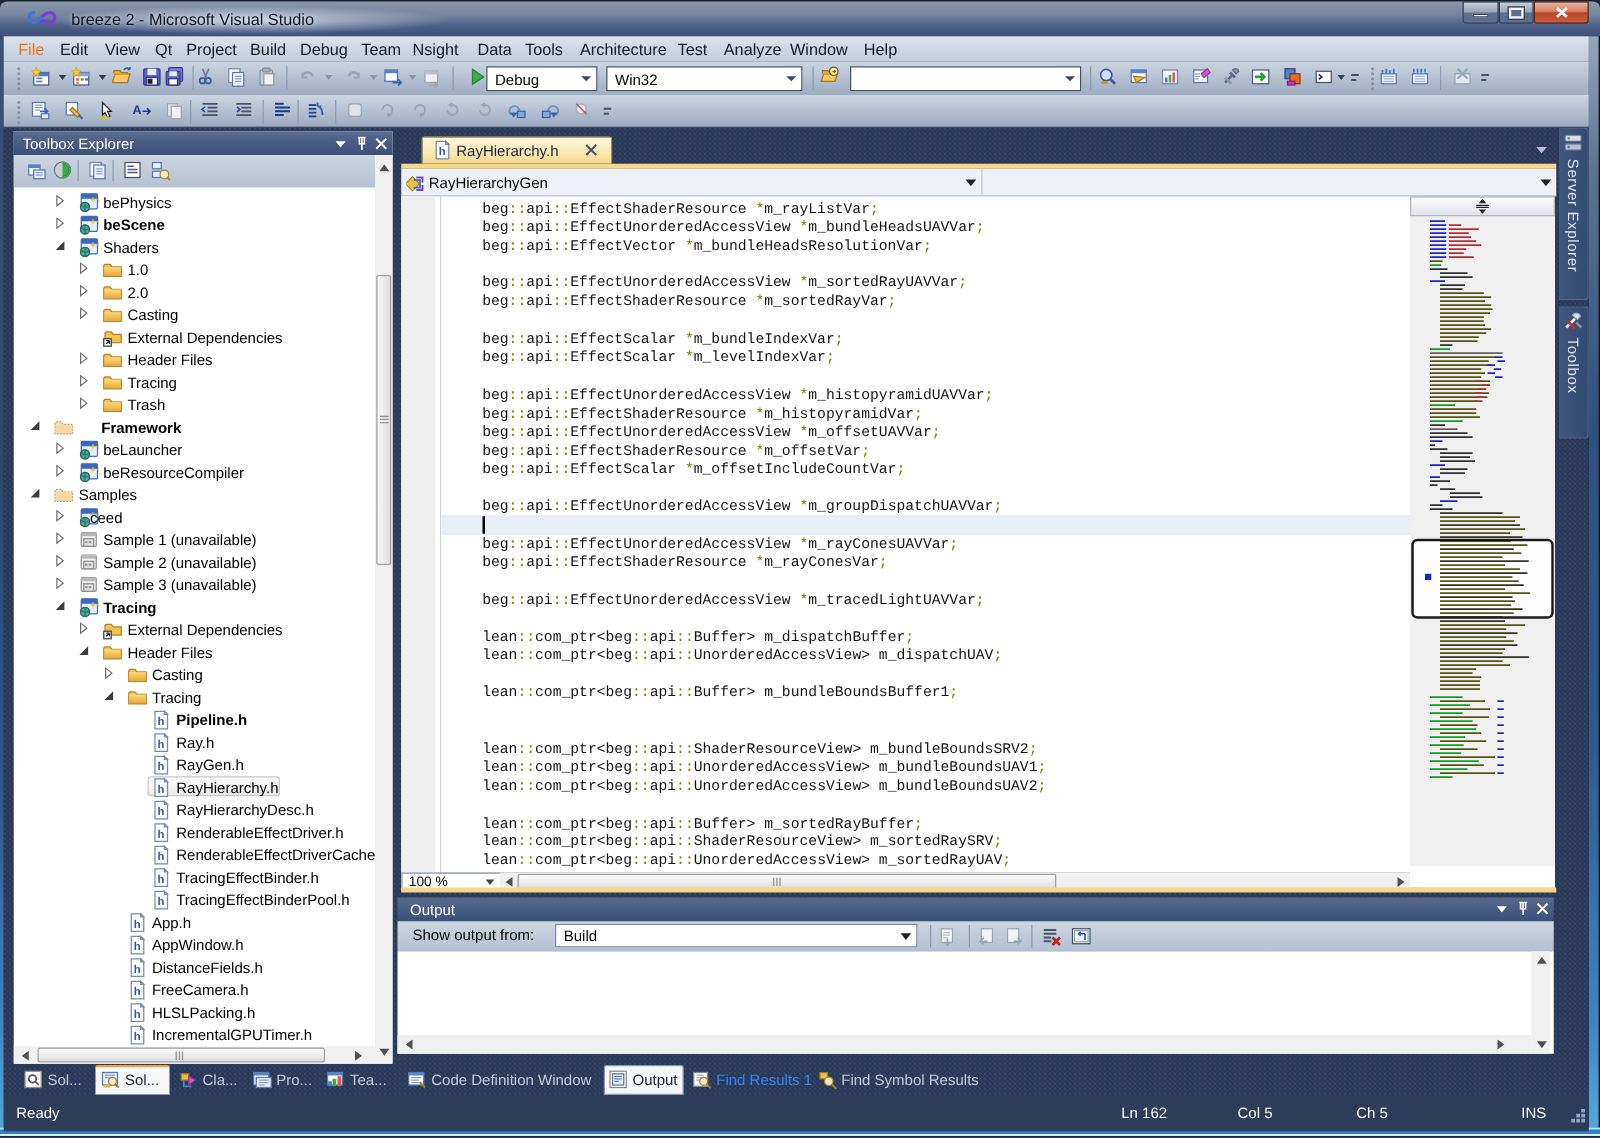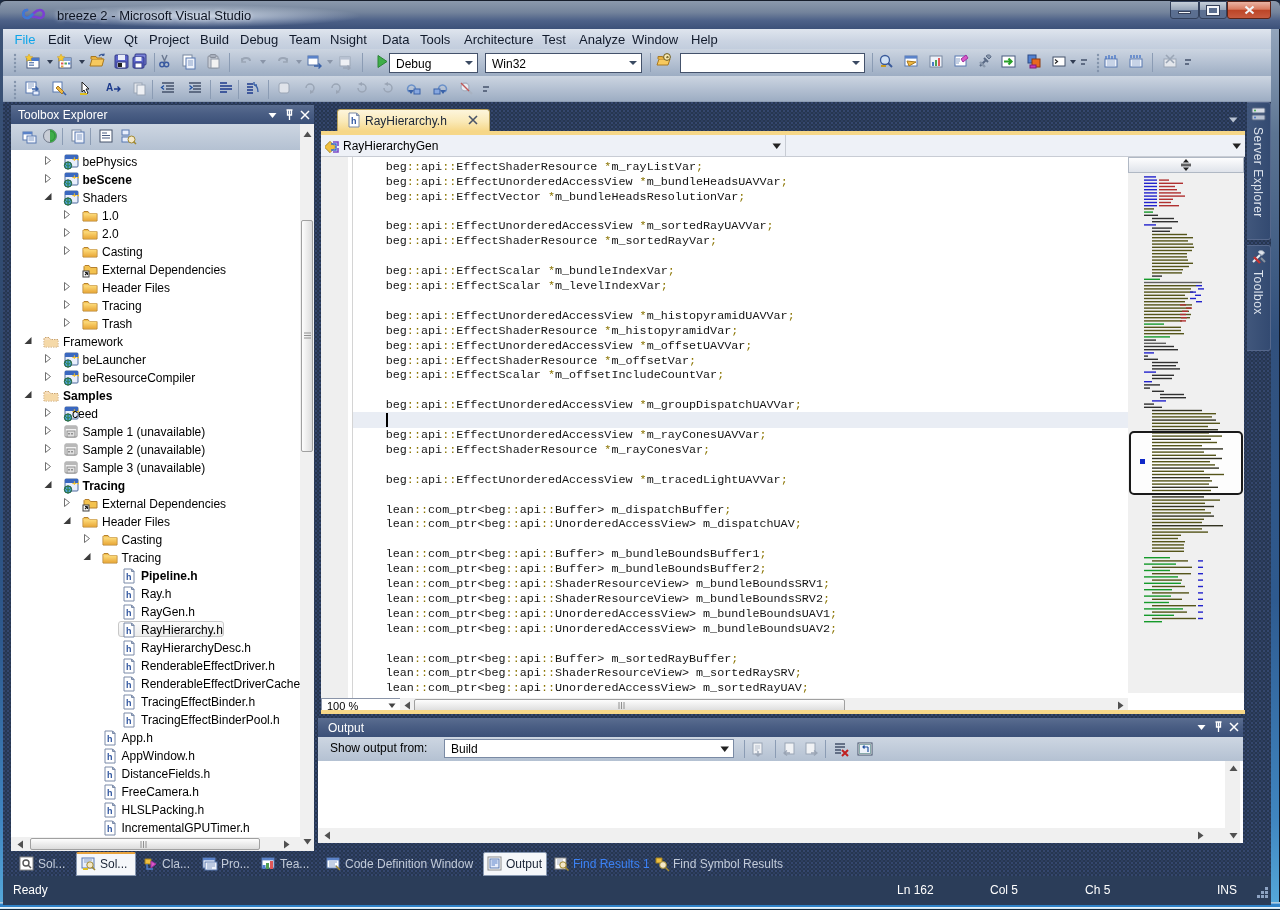--- a/index.html
+++ b/index.html
@@ -32,21 +32,21 @@
     <div class="abs" style="left:1227px;top:1px;width:44px;height:18px;background:linear-gradient(#eab4a4,#d97b60 45%,#bc4527 52%,#c75b40);border:1px solid #5e2417;border-radius:0 0 3px 3px"></div>
     <div class="abs" style="left:1178px;top:11px;width:13px;height:3px;background:#f4f6f9;border:1px solid #36415a"></div>
     <div class="abs" style="left:1207px;top:6px;width:12px;height:9px;border:2px solid #f4f6f9;outline:1px solid #36415a;background:#5a6d8e"></div>
     <svg class="abs" style="left:1244px;top:5px" width="11" height="10">
       <path d="M1.5 1.5 L9.5 8.5 M9.5 1.5 L1.5 8.5" stroke="#f2f5f9" stroke-width="2.2"></path>
     </svg>
     <div class="abs" style="left:0;top:29px;width:3px;height:876px;background:linear-gradient(#3c5377,#2c486e 40%,#2e5a8f 70%,#3f85c0 90%,#55a8da)"></div>
     <div class="abs" style="left:1271px;top:29px;width:9px;height:876px;background:linear-gradient(#93a5bc,#5c7492 12%,#31507c 35%,#2e5a8f 65%,#3f85c0 90%,#55a8da);border-right:1px solid #101826"></div>
     <div class="abs" style="left:0;top:902px;width:1280px;height:8px;background:linear-gradient(#8fb4cc 0px,#cfe4f2 1px,#2f82c8 2px,#2f82c8 5px,#e8f4fb 5.5px,#cde4f4 6.5px,#14293f 7px)"></div>
     <div class="abs" style="left:3px;top:29px;width:1268px;height:20px;background:linear-gradient(#dfe5ee,#cbd4e2 60%,#c2cddd)"></div>
-    <div class="abs" style="left:14.5px;top:32px;font-size:13px;color:#0ea5e9">File</div>
+    <div class="abs" style="left:14.5px;top:32px;font-size:13px;color:#f97316">File</div>
     <div class="abs" style="left:48px;top:32px;font-size:13px;color:#111a2b">Edit</div>
     <div class="abs" style="left:84px;top:32px;font-size:13px;color:#111a2b">View</div>
     <div class="abs" style="left:124px;top:32px;font-size:13px;color:#111a2b">Qt</div>
     <div class="abs" style="left:149px;top:32px;font-size:13px;color:#111a2b">Project</div>
     <div class="abs" style="left:200px;top:32px;font-size:13px;color:#111a2b">Build</div>
     <div class="abs" style="left:240px;top:32px;font-size:13px;color:#111a2b">Debug</div>
     <div class="abs" style="left:289px;top:32px;font-size:13px;color:#111a2b">Team</div>
     <div class="abs" style="left:330px;top:32px;font-size:13px;color:#111a2b">Nsight</div>
     <div class="abs" style="left:382px;top:32px;font-size:13px;color:#111a2b">Data</div>
     <div class="abs" style="left:420px;top:32px;font-size:13px;color:#111a2b">Tools</div>
@@ -502,21 +502,21 @@
       <rect x="1.5" y="6" width="13" height="6.5" fill="url(#fgrad)"></rect>
     </svg>
     <div class="treerow" style="left:102.0px;top:317px;font-weight:normal">Trash</div>
     <svg class="abs" style="left:24.0px;top:336px" width="9" height="10">
       <path d="M7.5 1 L7.5 8 L0.5 8 Z" fill="#3c3c3c"></path>
     </svg>
     <svg class="abs" style="left:43.0px;top:334px" width="16" height="16">
       <path d="M1 4.5 L1 13 L15 13 L15 5.5 L7.5 5.5 L6 3.5 L2 3.5 Z" fill="#f7debc" stroke="#c9a36a" stroke-dasharray="1.5 1"></path>
       <rect x="1.5" y="6" width="13" height="6.5" fill="#f5d9a8"></rect>
     </svg>
-    <div class="treerow" style="left:63.0px;top:335px;font-weight:normal">Framework</div>
+    <div class="treerow" style="left:81px;top:335px;font-weight:bold">Framework</div>
     <svg class="abs" style="left:43.5px;top:354px" width="8" height="10">
       <path d="M1.5 0.5 L6.5 4.5 L1.5 8.5 Z" fill="#fff" stroke="#707070"></path>
     </svg>
     <svg class="abs" style="left:62.5px;top:352px" width="16" height="16">
       <rect x="2" y="1" width="13" height="12" rx="1" fill="#e8eefc" stroke="#4d6b9d"></rect>
       <rect x="2" y="1" width="13" height="4" fill="#3a68c0"></rect>
       <circle cx="5" cy="11.5" r="3.6" fill="#4aa2d8" stroke="#2d6e9a"></circle>
       <path d="M2.2 10.2 C4 12.5 6.5 12.5 7.8 10.5 M5 8 L5 15" stroke="#2f7e3a" stroke-width="1" fill="none"></path>
       <circle cx="5" cy="11.5" r="3.6" fill="none" stroke="#2d6e35"></circle>
       <text x="9" y="8" font-size="8" fill="#f0c030" font-weight="bold">++</text>
@@ -534,21 +534,21 @@
       <text x="9" y="8" font-size="8" fill="#f0c030" font-weight="bold">++</text>
     </svg>
     <div class="treerow" style="left:82.5px;top:371px;font-weight:normal">beResourceCompiler</div>
     <svg class="abs" style="left:24.0px;top:390px" width="9" height="10">
       <path d="M7.5 1 L7.5 8 L0.5 8 Z" fill="#3c3c3c"></path>
     </svg>
     <svg class="abs" style="left:43.0px;top:388px" width="16" height="16">
       <path d="M1 4.5 L1 13 L15 13 L15 5.5 L7.5 5.5 L6 3.5 L2 3.5 Z" fill="#f7debc" stroke="#c9a36a" stroke-dasharray="1.5 1"></path>
       <rect x="1.5" y="6" width="13" height="6.5" fill="#f5d9a8"></rect>
     </svg>
-    <div class="treerow" style="left:63.0px;top:389px;font-weight:bold">Samples</div>
+    <div class="treerow" style="left:63.0px;top:389px;font-weight:normal">Samples</div>
     <svg class="abs" style="left:43.5px;top:408px" width="8" height="10">
       <path d="M1.5 0.5 L6.5 4.5 L1.5 8.5 Z" fill="#fff" stroke="#707070"></path>
     </svg>
     <svg class="abs" style="left:62.5px;top:406px" width="16" height="16">
       <rect x="2" y="1" width="13" height="12" rx="1" fill="#e8eefc" stroke="#4d6b9d"></rect>
       <rect x="2" y="1" width="13" height="4" fill="#3a68c0"></rect>
       <circle cx="5" cy="11.5" r="3.6" fill="#4aa2d8" stroke="#2d6e9a"></circle>
       <path d="M2.2 10.2 C4 12.5 6.5 12.5 7.8 10.5 M5 8 L5 15" stroke="#2f7e3a" stroke-width="1" fill="none"></path>
       <circle cx="5" cy="11.5" r="3.6" fill="none" stroke="#2d6e35"></circle>
       <text x="9" y="8" font-size="8" fill="#f0c030" font-weight="bold">++</text>
@@ -847,22 +847,20 @@
     <div class="abs mono" style="left:357.5px;top:354.5px;font-size:11.75px;line-height:13px;color:#141414;white-space:pre">    beg<span class="p">::</span>api<span class="p">::</span>EffectShaderResource <span class="p">*</span>m_offsetVar<span class="p">;</span></div>
     <div class="abs mono" style="left:357.5px;top:369.4px;font-size:11.75px;line-height:13px;color:#141414;white-space:pre">    beg<span class="p">::</span>api<span class="p">::</span>EffectScalar <span class="p">*</span>m_offsetIncludeCountVar<span class="p">;</span></div>
     <div class="abs mono" style="left:357.5px;top:399.2px;font-size:11.75px;line-height:13px;color:#141414;white-space:pre">    beg<span class="p">::</span>api<span class="p">::</span>EffectUnorderedAccessView <span class="p">*</span>m_groupDispatchUAVVar<span class="p">;</span></div>
     <div class="abs mono" style="left:357.5px;top:414.1px;font-size:11.75px;line-height:13px;color:#141414;white-space:pre">    </div>
     <div class="abs mono" style="left:357.5px;top:429.0px;font-size:11.75px;line-height:13px;color:#141414;white-space:pre">    beg<span class="p">::</span>api<span class="p">::</span>EffectUnorderedAccessView <span class="p">*</span>m_rayConesUAVVar<span class="p">;</span></div>
     <div class="abs mono" style="left:357.5px;top:443.9px;font-size:11.75px;line-height:13px;color:#141414;white-space:pre">    beg<span class="p">::</span>api<span class="p">::</span>EffectShaderResource <span class="p">*</span>m_rayConesVar<span class="p">;</span></div>
     <div class="abs mono" style="left:357.5px;top:473.7px;font-size:11.75px;line-height:13px;color:#141414;white-space:pre">    beg<span class="p">::</span>api<span class="p">::</span>EffectUnorderedAccessView <span class="p">*</span>m_tracedLightUAVVar<span class="p">;</span></div>
     <div class="abs mono" style="left:357.5px;top:503.5px;font-size:11.75px;line-height:13px;color:#141414;white-space:pre">    lean<span class="p">::</span>com_ptr&lt;beg<span class="p">::</span>api<span class="p">::</span>Buffer&gt; m_dispatchBuffer<span class="p">;</span></div>
     <div class="abs mono" style="left:357.5px;top:518.4px;font-size:11.75px;line-height:13px;color:#141414;white-space:pre">    lean<span class="p">::</span>com_ptr&lt;beg<span class="p">::</span>api<span class="p">::</span>UnorderedAccessView&gt; m_dispatchUAV<span class="p">;</span></div>
     <div class="abs mono" style="left:357.5px;top:548.2px;font-size:11.75px;line-height:13px;color:#141414;white-space:pre">    lean<span class="p">::</span>com_ptr&lt;beg<span class="p">::</span>api<span class="p">::</span>Buffer&gt; m_bundleBoundsBuffer1<span class="p">;</span></div>
-    <div class="abs mono" style="left:357.5px;top:563.1px;font-size:11.75px;line-height:13px;color:#141414;white-space:pre">    lean<span class="p">::</span>com_ptr&lt;beg<span class="p">::</span>api<span class="p">::</span>Buffer&gt; m_bundleBoundsBuffer2<span class="p">;</span></div>
-    <div class="abs mono" style="left:357.5px;top:578.0px;font-size:11.75px;line-height:13px;color:#141414;white-space:pre">    lean<span class="p">::</span>com_ptr&lt;beg<span class="p">::</span>api<span class="p">::</span>ShaderResourceView&gt; m_bundleBoundsSRV1<span class="p">;</span></div>
     <div class="abs mono" style="left:357.5px;top:592.9px;font-size:11.75px;line-height:13px;color:#141414;white-space:pre">    lean<span class="p">::</span>com_ptr&lt;beg<span class="p">::</span>api<span class="p">::</span>ShaderResourceView&gt; m_bundleBoundsSRV2<span class="p">;</span></div>
     <div class="abs mono" style="left:357.5px;top:607.8px;font-size:11.75px;line-height:13px;color:#141414;white-space:pre">    lean<span class="p">::</span>com_ptr&lt;beg<span class="p">::</span>api<span class="p">::</span>UnorderedAccessView&gt; m_bundleBoundsUAV1<span class="p">;</span></div>
     <div class="abs mono" style="left:357.5px;top:622.7px;font-size:11.75px;line-height:13px;color:#141414;white-space:pre">    lean<span class="p">::</span>com_ptr&lt;beg<span class="p">::</span>api<span class="p">::</span>UnorderedAccessView&gt; m_bundleBoundsUAV2<span class="p">;</span></div>
     <div class="abs mono" style="left:357.5px;top:652.5px;font-size:11.75px;line-height:13px;color:#141414;white-space:pre">    lean<span class="p">::</span>com_ptr&lt;beg<span class="p">::</span>api<span class="p">::</span>Buffer&gt; m_sortedRayBuffer<span class="p">;</span></div>
     <div class="abs mono" style="left:357.5px;top:667.4px;font-size:11.75px;line-height:13px;color:#141414;white-space:pre">    lean<span class="p">::</span>com_ptr&lt;beg<span class="p">::</span>api<span class="p">::</span>ShaderResourceView&gt; m_sortedRaySRV<span class="p">;</span></div>
     <div class="abs mono" style="left:357.5px;top:682.3px;font-size:11.75px;line-height:13px;color:#141414;white-space:pre">    lean<span class="p">::</span>com_ptr&lt;beg<span class="p">::</span>api<span class="p">::</span>UnorderedAccessView&gt; m_sortedRayUAV<span class="p">;</span></div>
     <div class="abs" style="left:386.3px;top:413px;width:1.6px;height:14px;background:#000"></div>
     <div class="abs" style="left:321px;top:698px;width:807px;height:15px;background:#e4e7ec"></div>
     <div class="white-combo" style="left:321px;top:698px;width:99px;height:15px;border-color:#8a94a8">
       <span style="position:absolute;left:5px;top:0.5px;font-size:11px">100 %</span>

